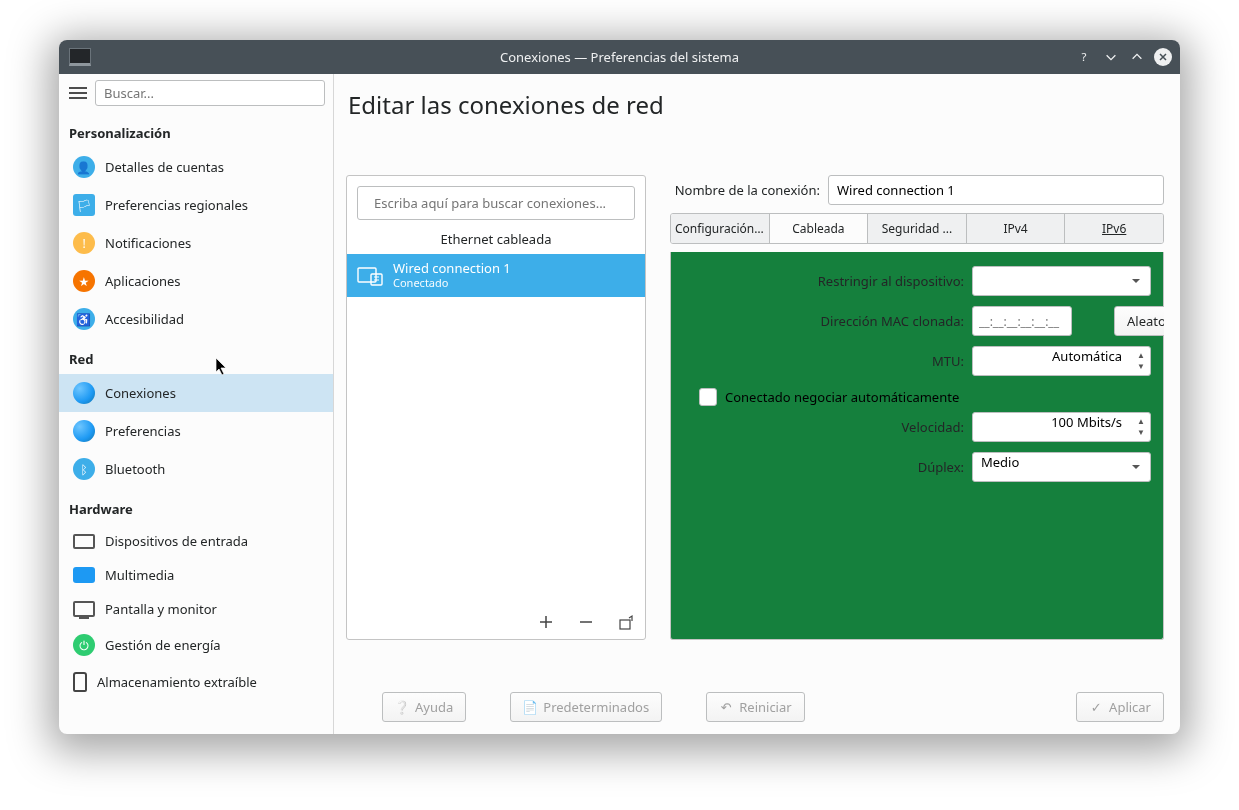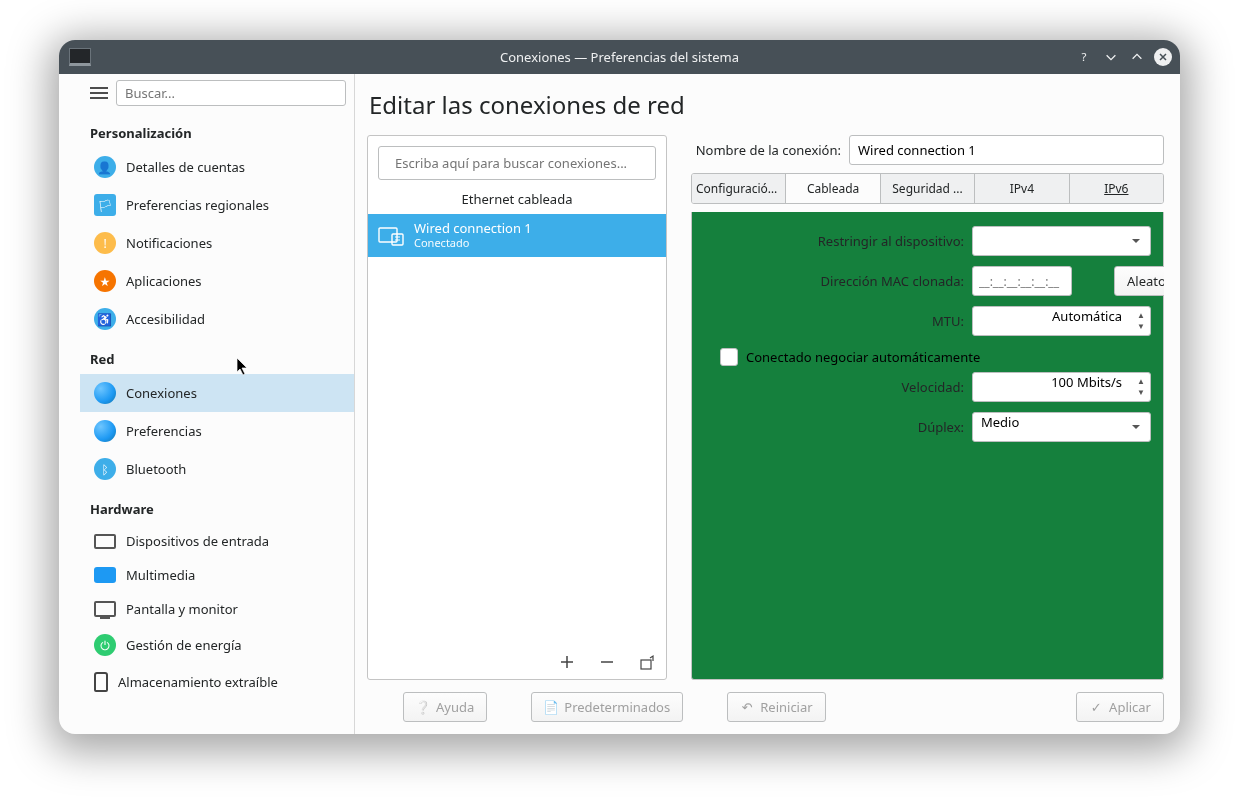--- a/index.html
+++ b/index.html
@@ -3,21 +3,21 @@
 <meta charset="utf-8">
 <style>
 * { box-sizing: border-box; margin: 0; padding: 0; font-family: "Noto Sans", "Segoe UI", sans-serif; }
 body { background: #ffffff; width: 1239px; height: 810px; position: relative; }
 
 .window {
   position: absolute;
   left: 59px; top: 40px;
   width: 1121px; height: 694px;
   background: #fcfcfc;
-  border-radius: 16px;
+  border-radius: 8px;
   box-shadow: 0 8px 40px 10px rgba(0,0,0,0.35);
   display: flex;
   flex-direction: column;
   overflow: hidden;
 }
 
 .titlebar {
   height: 34px;
   background: #475057;
   display: flex;
@@ -40,21 +40,20 @@
 .titlebar .ctl.close { background: #eff0f1; color: #475057; border-radius: 50%; }
 
 .body { flex: 1; display: flex; overflow: hidden; }
 
 .sidebar {
   width: 275px;
   border-right: 1px solid #d7d7d7;
   display: flex;
   flex-direction: column;
   overflow: hidden;
-  margin-left: 21px;
 }
 .sidebar-top {
   display: flex;
   align-items: center;
   padding: 6px 8px;
   gap: 6px;
 }
 .hamburger { width: 22px; height: 22px; display: flex; flex-direction: column; justify-content: center; gap: 3px; cursor: pointer; padding: 2px; }
 .hamburger span { height: 2px; background: #4d4d4d; }
 .search-input {
@@ -96,20 +95,21 @@
   width: 12px; height: 18px;
   pointer-events: none;
 }
 
 .main {
   flex: 1;
   display: flex;
   flex-direction: column;
   padding: 10px 16px 12px 12px;
   overflow: hidden;
+  gap: 40px;
 }
 .main-title { font-size: 24px; font-weight: 400; color: #232627; margin: 4px 0 14px 2px; }
 .main-content { flex: 1; display: flex; gap: 24px; overflow: hidden; }
 
 .conn-panel {
   width: 300px;
   border: 1px solid #c4c4c4;
   border-radius: 3px;
   display: flex;
   flex-direction: column;

